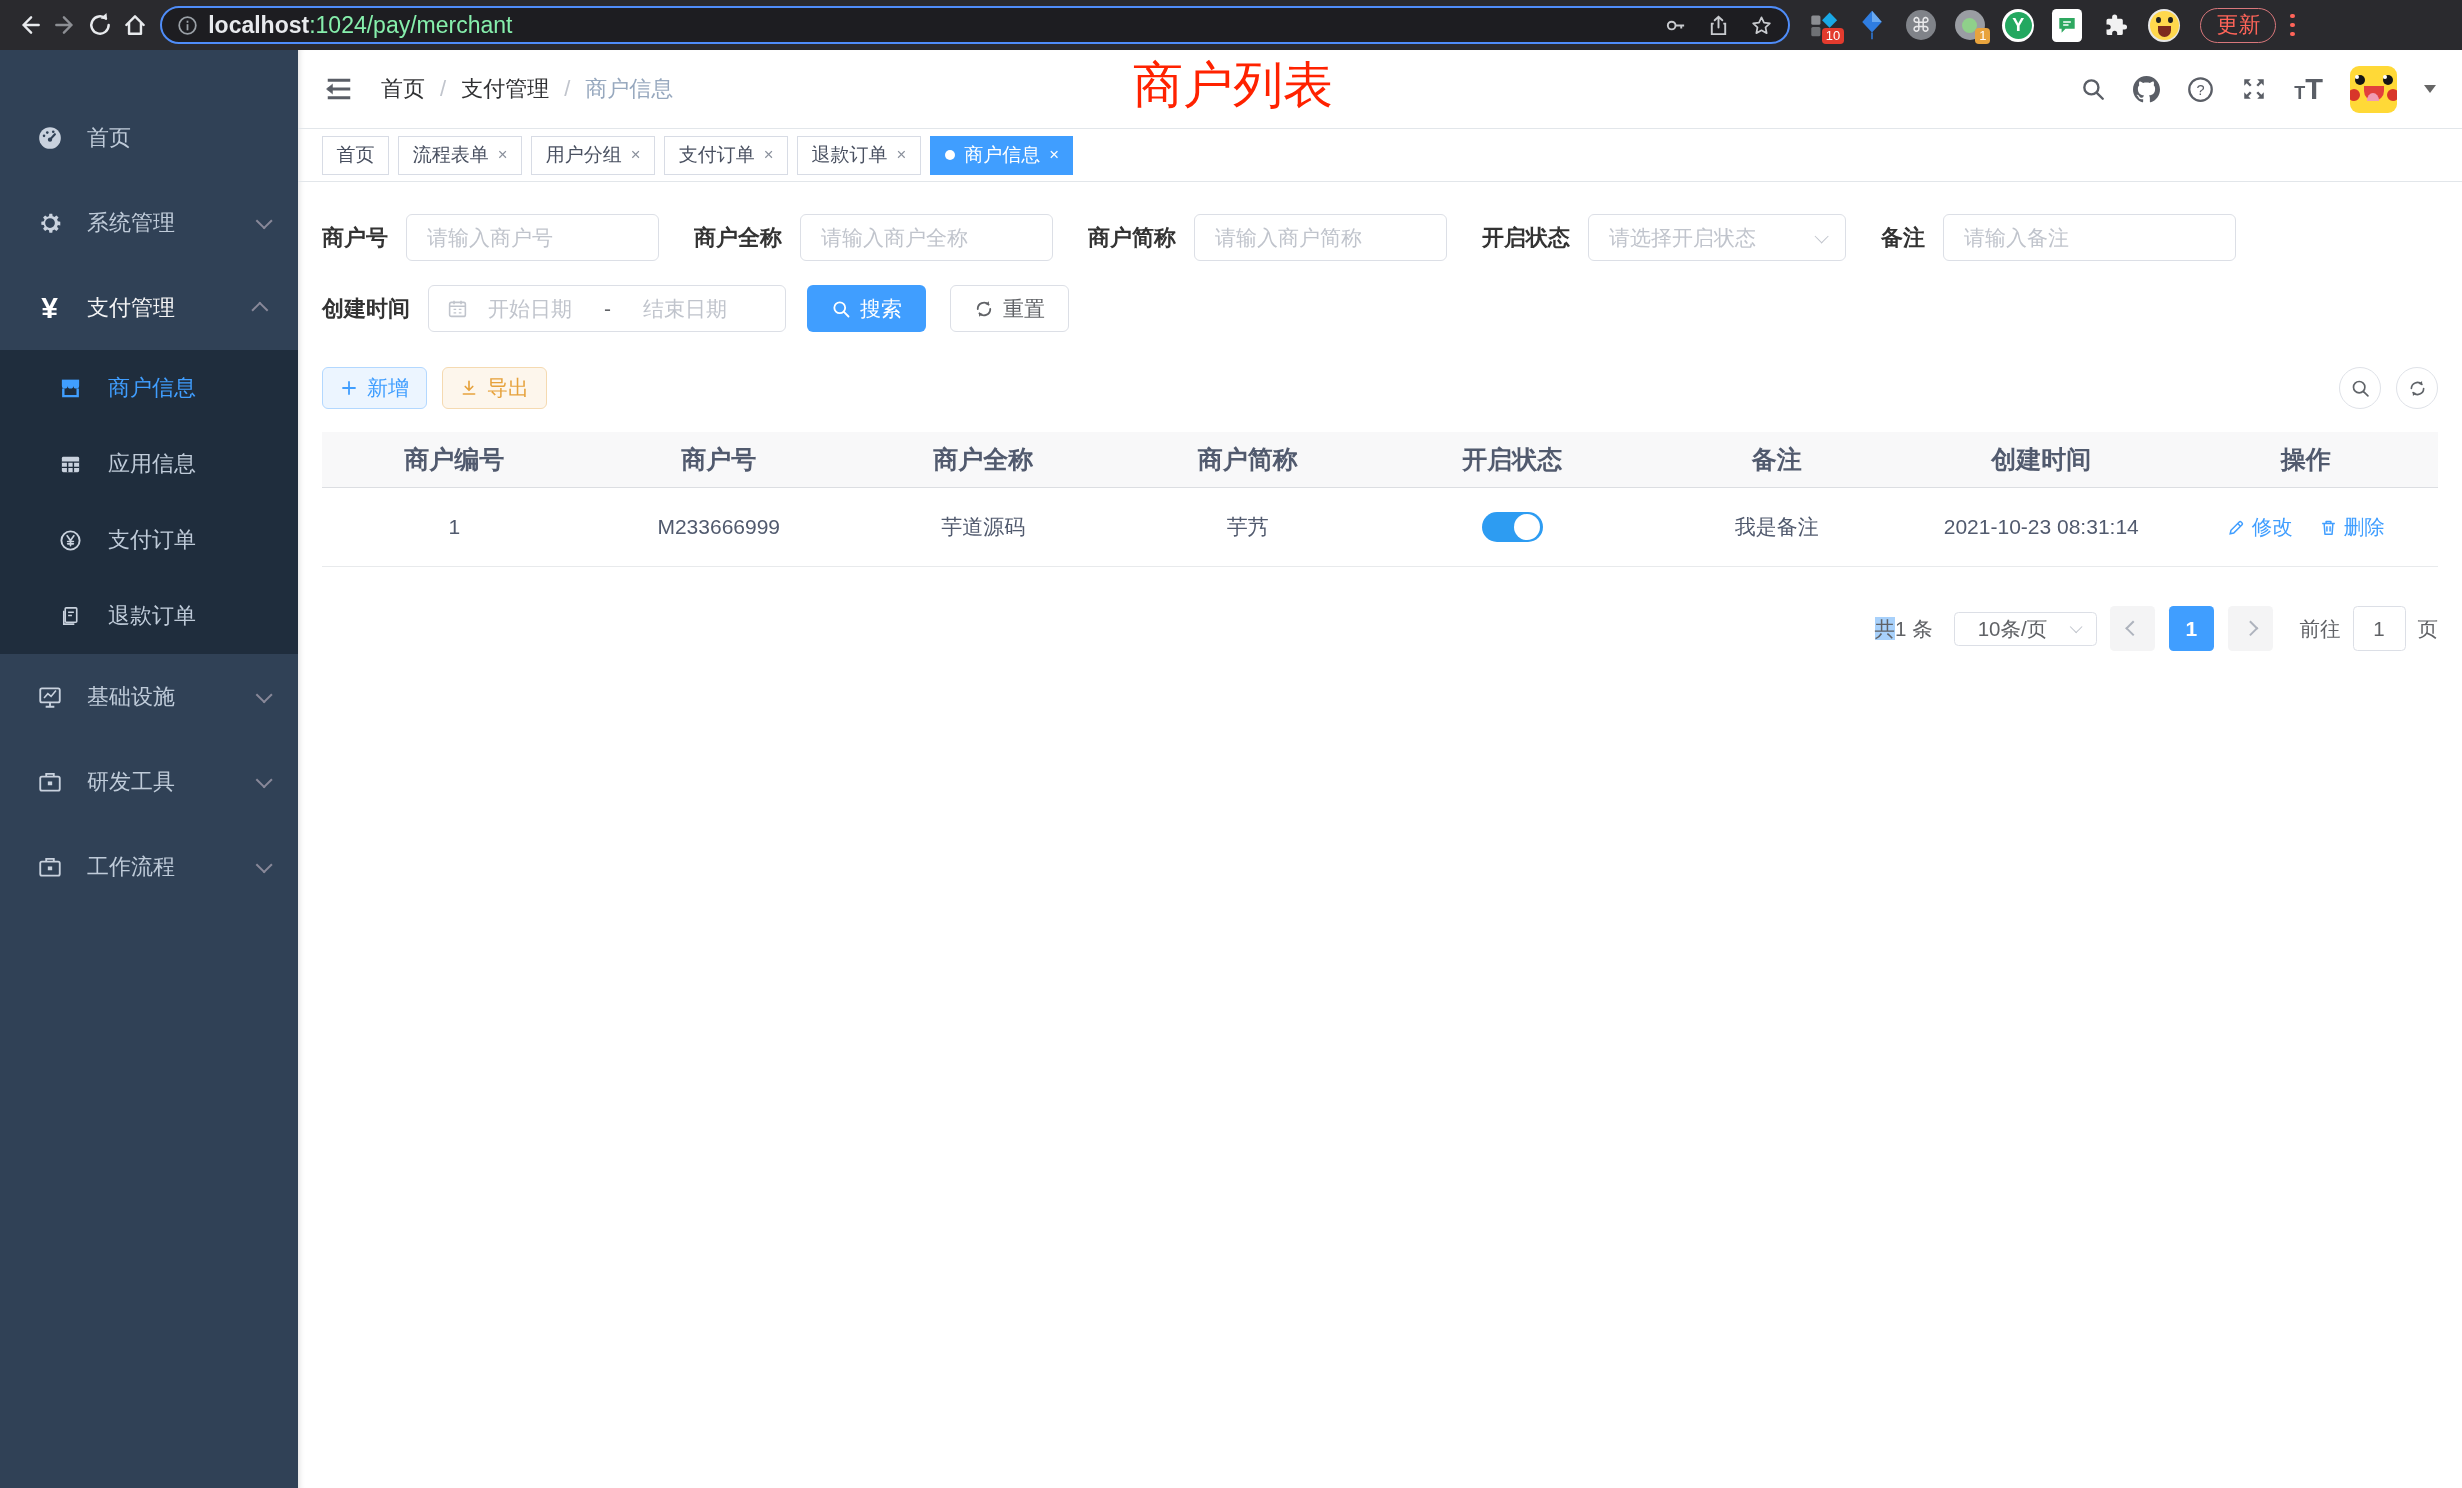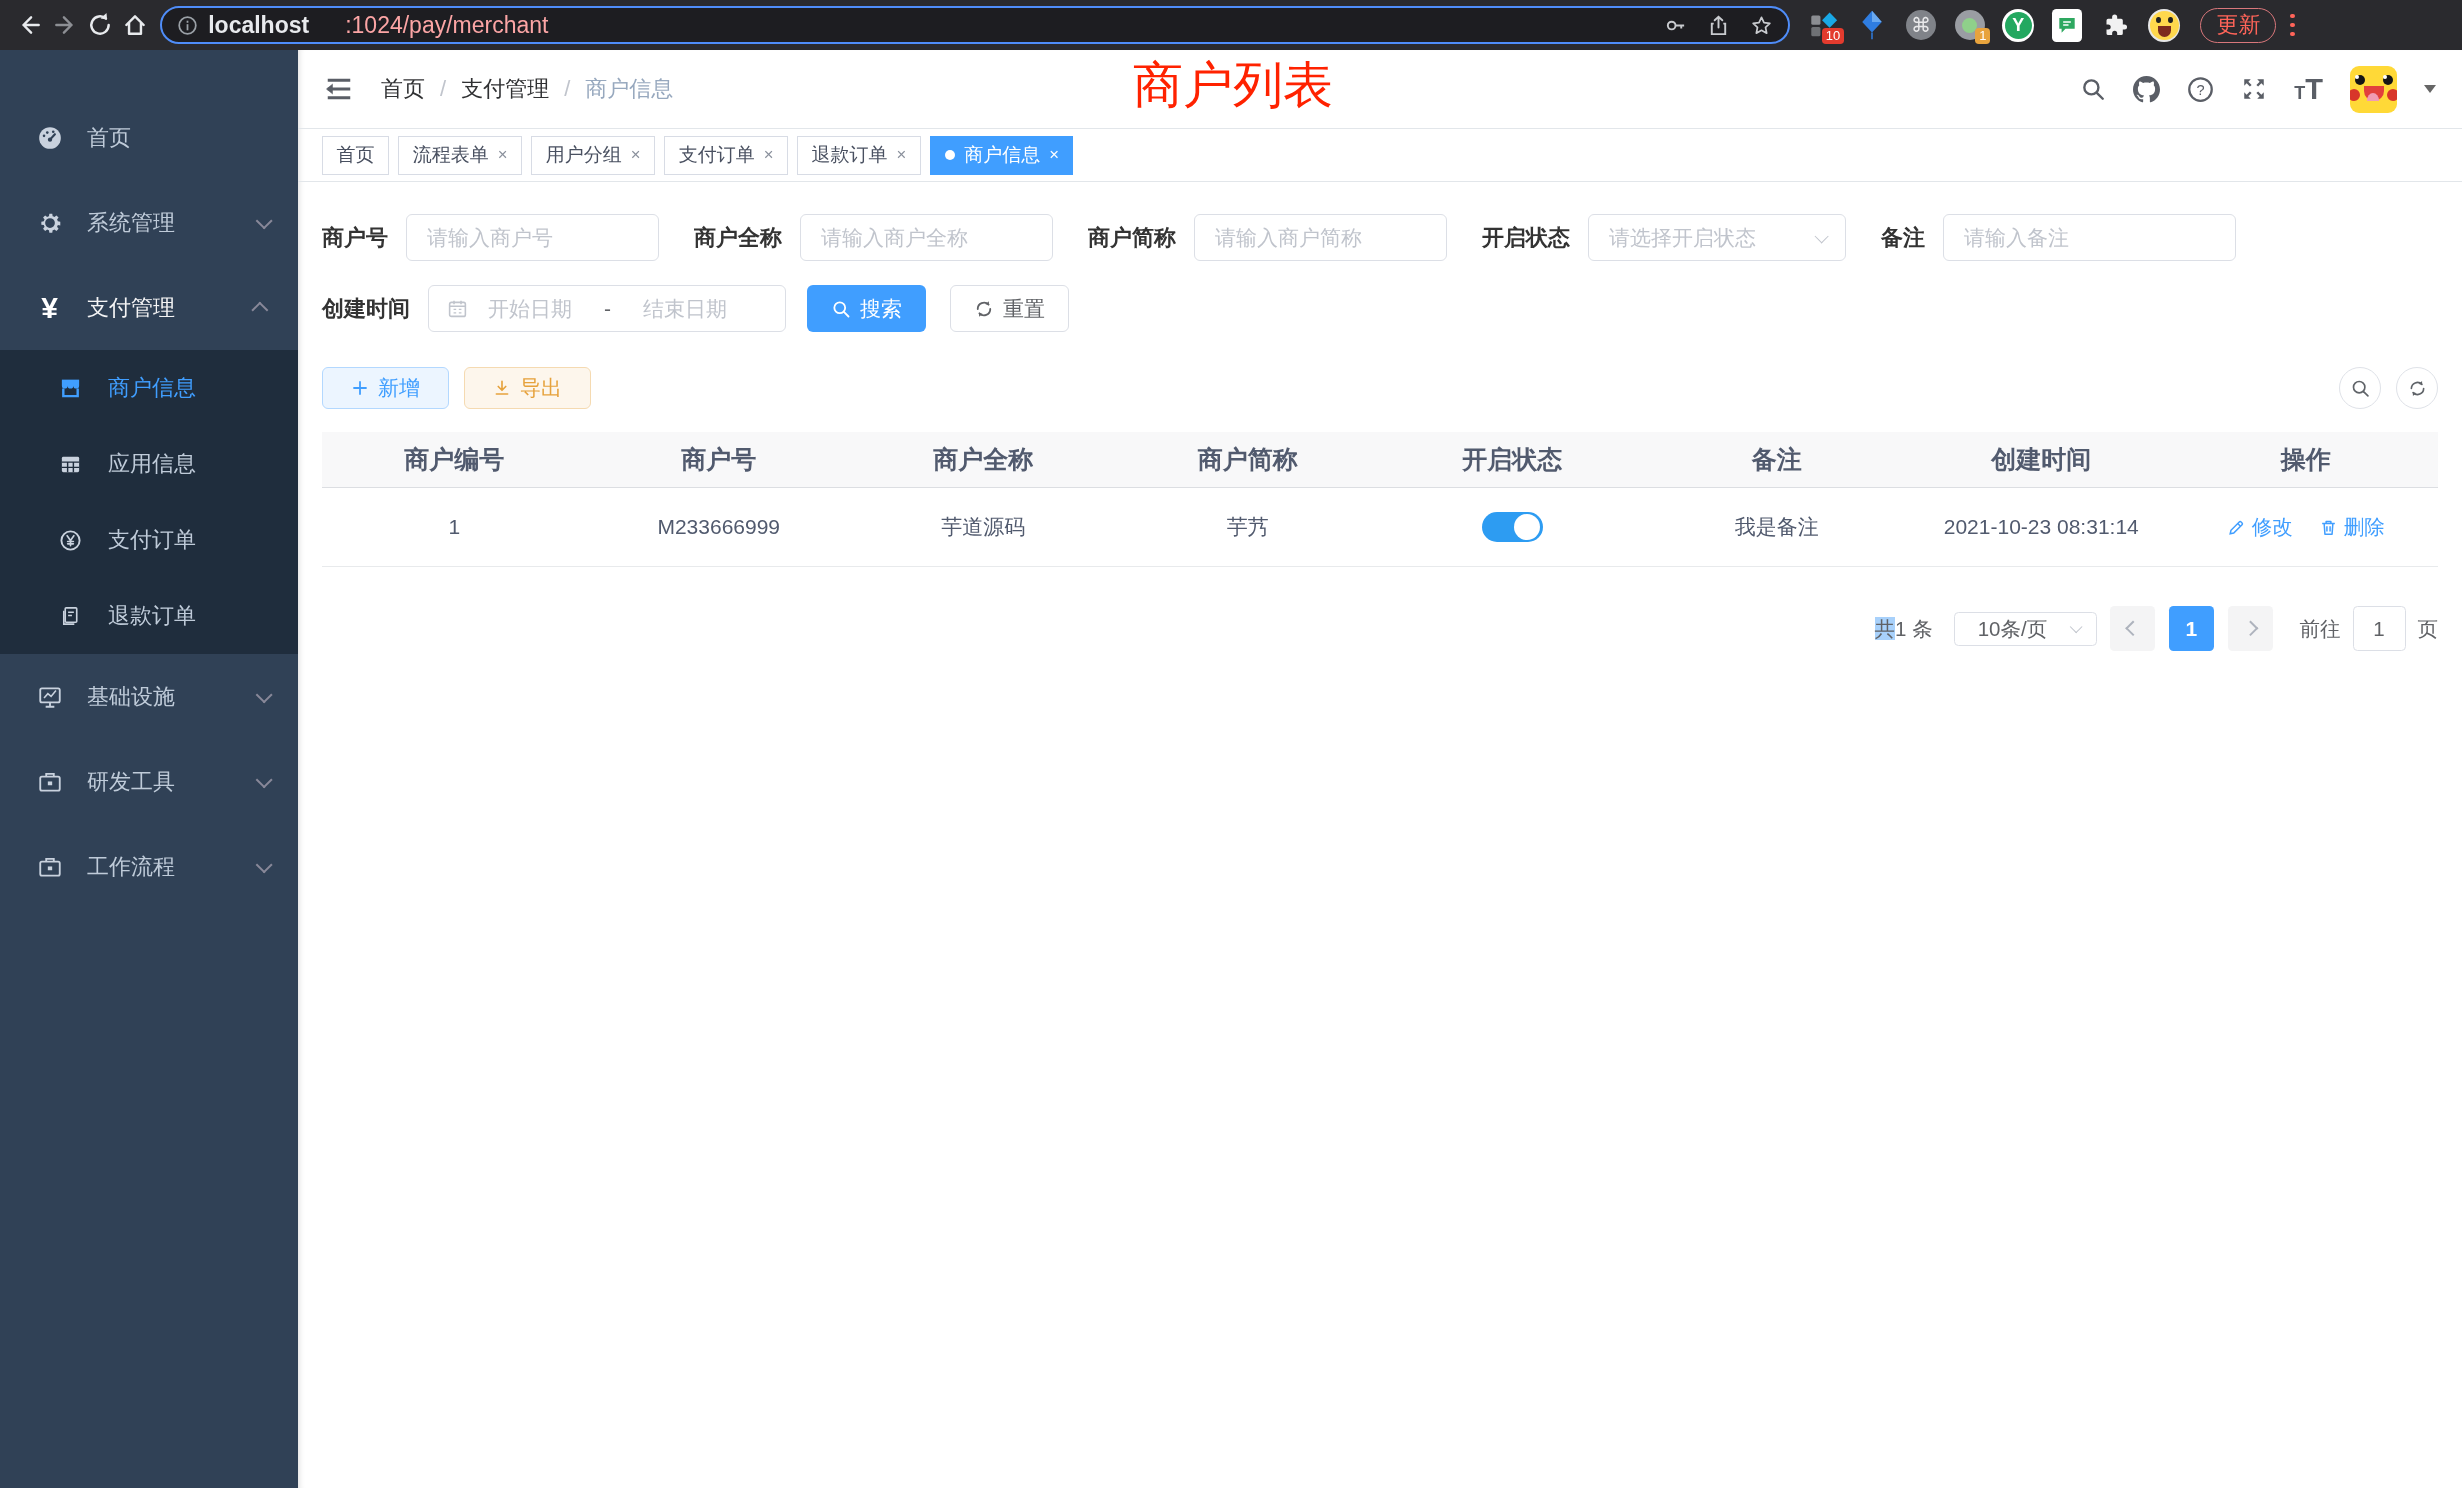--- a/index.html
+++ b/index.html
@@ -7,21 +7,21 @@
     font-family:"Liberation Sans","DejaVu Sans",sans-serif; background:#fff; }
   svg { display:block; }
 
   
   .chrome { height:50px; background:#2a2a2e; display:flex; align-items:center; padding:0 12px; }
   .nav-btn { width:35px; height:35px; display:flex; align-items:center; justify-content:center; flex:0 0 auto; }
   .urlbar { margin-left:7.6px; width:1630px; height:38px; background:#1d1d21; border:2.3px solid #4f8df9;
     border-radius:20px; display:flex; align-items:center; padding:0 15px; }
   .url-text { font-size:23px; margin-left:10.6px; white-space:nowrap; }
   .url-host { color:#e8eaed; font-weight:bold; }
-  .url-rest { color:#fca5a5;margin-left:36px; }
+  .url-rest { color:#86efac; }
   .urlbar-right { margin-left:auto; display:flex; align-items:center; gap:20px; }
   .ext-row { display:flex; align-items:center; gap:16.7px; margin-left:18px; }
   .ext { position:relative; width:32px; height:32px; display:flex; align-items:center; justify-content:center; flex:0 0 auto; }
   .badge { position:absolute; font-size:13px; color:#fff; border-radius:3.8px; padding:0.8px 3.8px; line-height:1.1; }
   .badge-red { background:#e33b2e; right:-4.5px; bottom:-3px; }
   .badge-orange { background:#e8a33d; right:-4.5px; bottom:-3px; }
   .circle-ext { width:30px; height:30px; border-radius:50%; display:flex; align-items:center; justify-content:center; }
   .update-btn { margin-left:20px; height:35px; padding:0 15px; border:1.5px solid #d9777b; border-radius:18px;
     color:#ff6459; font-size:22px; display:flex; align-items:center; background:transparent; }
   .chrome-dots { margin-left:13.6px; display:flex; flex-direction:column; gap:4.5px; }
@@ -85,21 +85,21 @@
   .select { height:47px; width:258px; border:0.8px solid #dcdfe6; border-radius:6px; padding:0 20px; display:flex; align-items:center; background:#fff; }
   .select .ph { font-size:21px; color:#c0c4cc; }
   .select .sel-chev { margin-left:auto; width:10px; height:10px; border-right:1.5px solid #c0c4cc; border-bottom:1.5px solid #c0c4cc; transform:rotate(45deg) translateY(-2.3px); }
   .daterange { height:47px; width:358px; border:0.8px solid #dcdfe6; border-radius:6px; padding:0 18px; display:flex; align-items:center; background:#fff; }
   .daterange .dr-ph { font-size:21px; color:#c0c4cc; }
   .daterange .dr-sep { font-size:21px; color:#606266; margin:0 32px; }
   .btn { height:47px; border-radius:6px; display:flex; align-items:center; font-size:21px; padding:0 23px; gap:9px; cursor:pointer; border:0.8px solid transparent; }
   .btn-primary { background:#409eff; color:#fff; }
   .btn-plain { background:#fff; color:#606266; border-color:#dcdfe6; }
   .toolbar { display:flex; align-items:center; margin-top:35px; }
-  .btn-sm { height:42px; font-size:21px; padding:0 28px; }
+  .btn-sm { height:42px; font-size:21px; padding:0 17px; }
   .btn-add { background:#ecf5ff; border-color:#b3d8ff; color:#409eff; }
   .btn-export { background:#fdf6ec; border-color:#f5dab1; color:#e6a23c; margin-left:15px; }
   .toolbar-right { margin-left:auto; display:flex; gap:15px; }
   .circle-btn { width:42px; height:42px; border-radius:50%; border:0.8px solid #dfe2e8; background:#fff; display:flex; align-items:center; justify-content:center; cursor:pointer; }
 
   
   .table { margin-top:23px; width:100%; }
   .trow { display:grid; grid-template-columns:repeat(8,1fr); align-items:center; }
   .thead { height:56px; background:#f8f8f9; border-bottom:0.8px solid #dcdee2; }
   .thead .cell { font-size:25px; font-weight:bold; color:#515a6e; text-align:center; }

